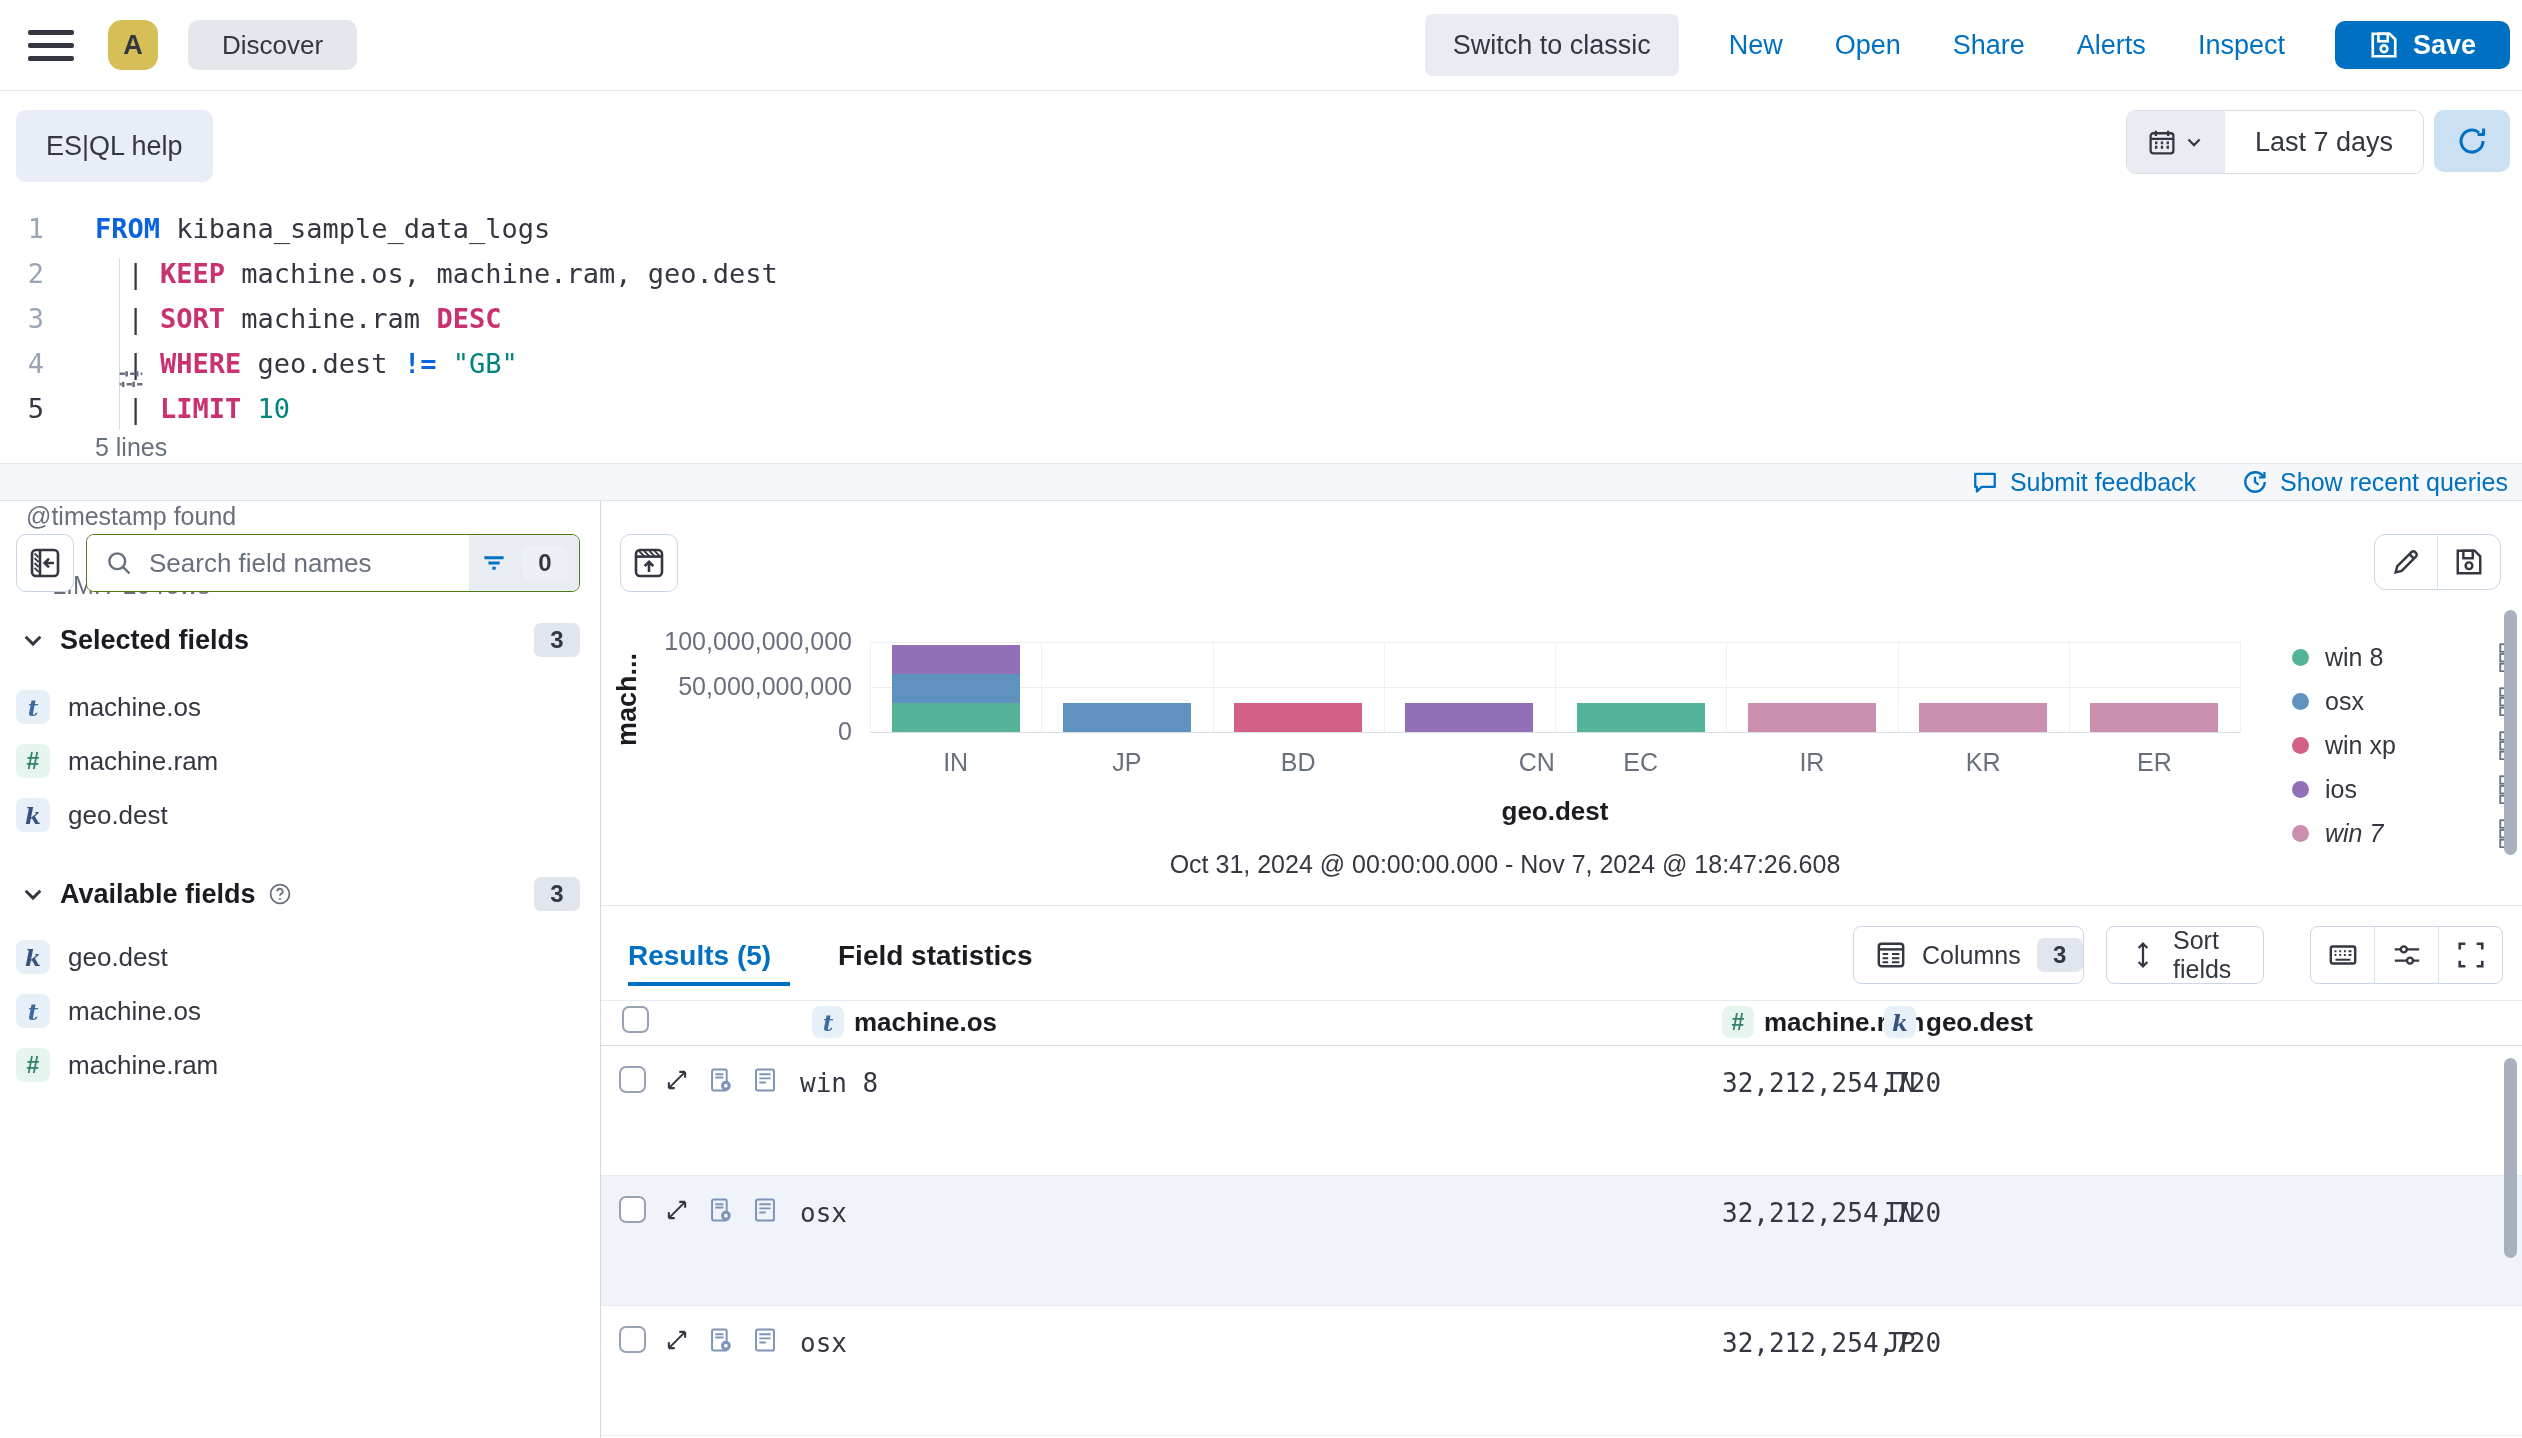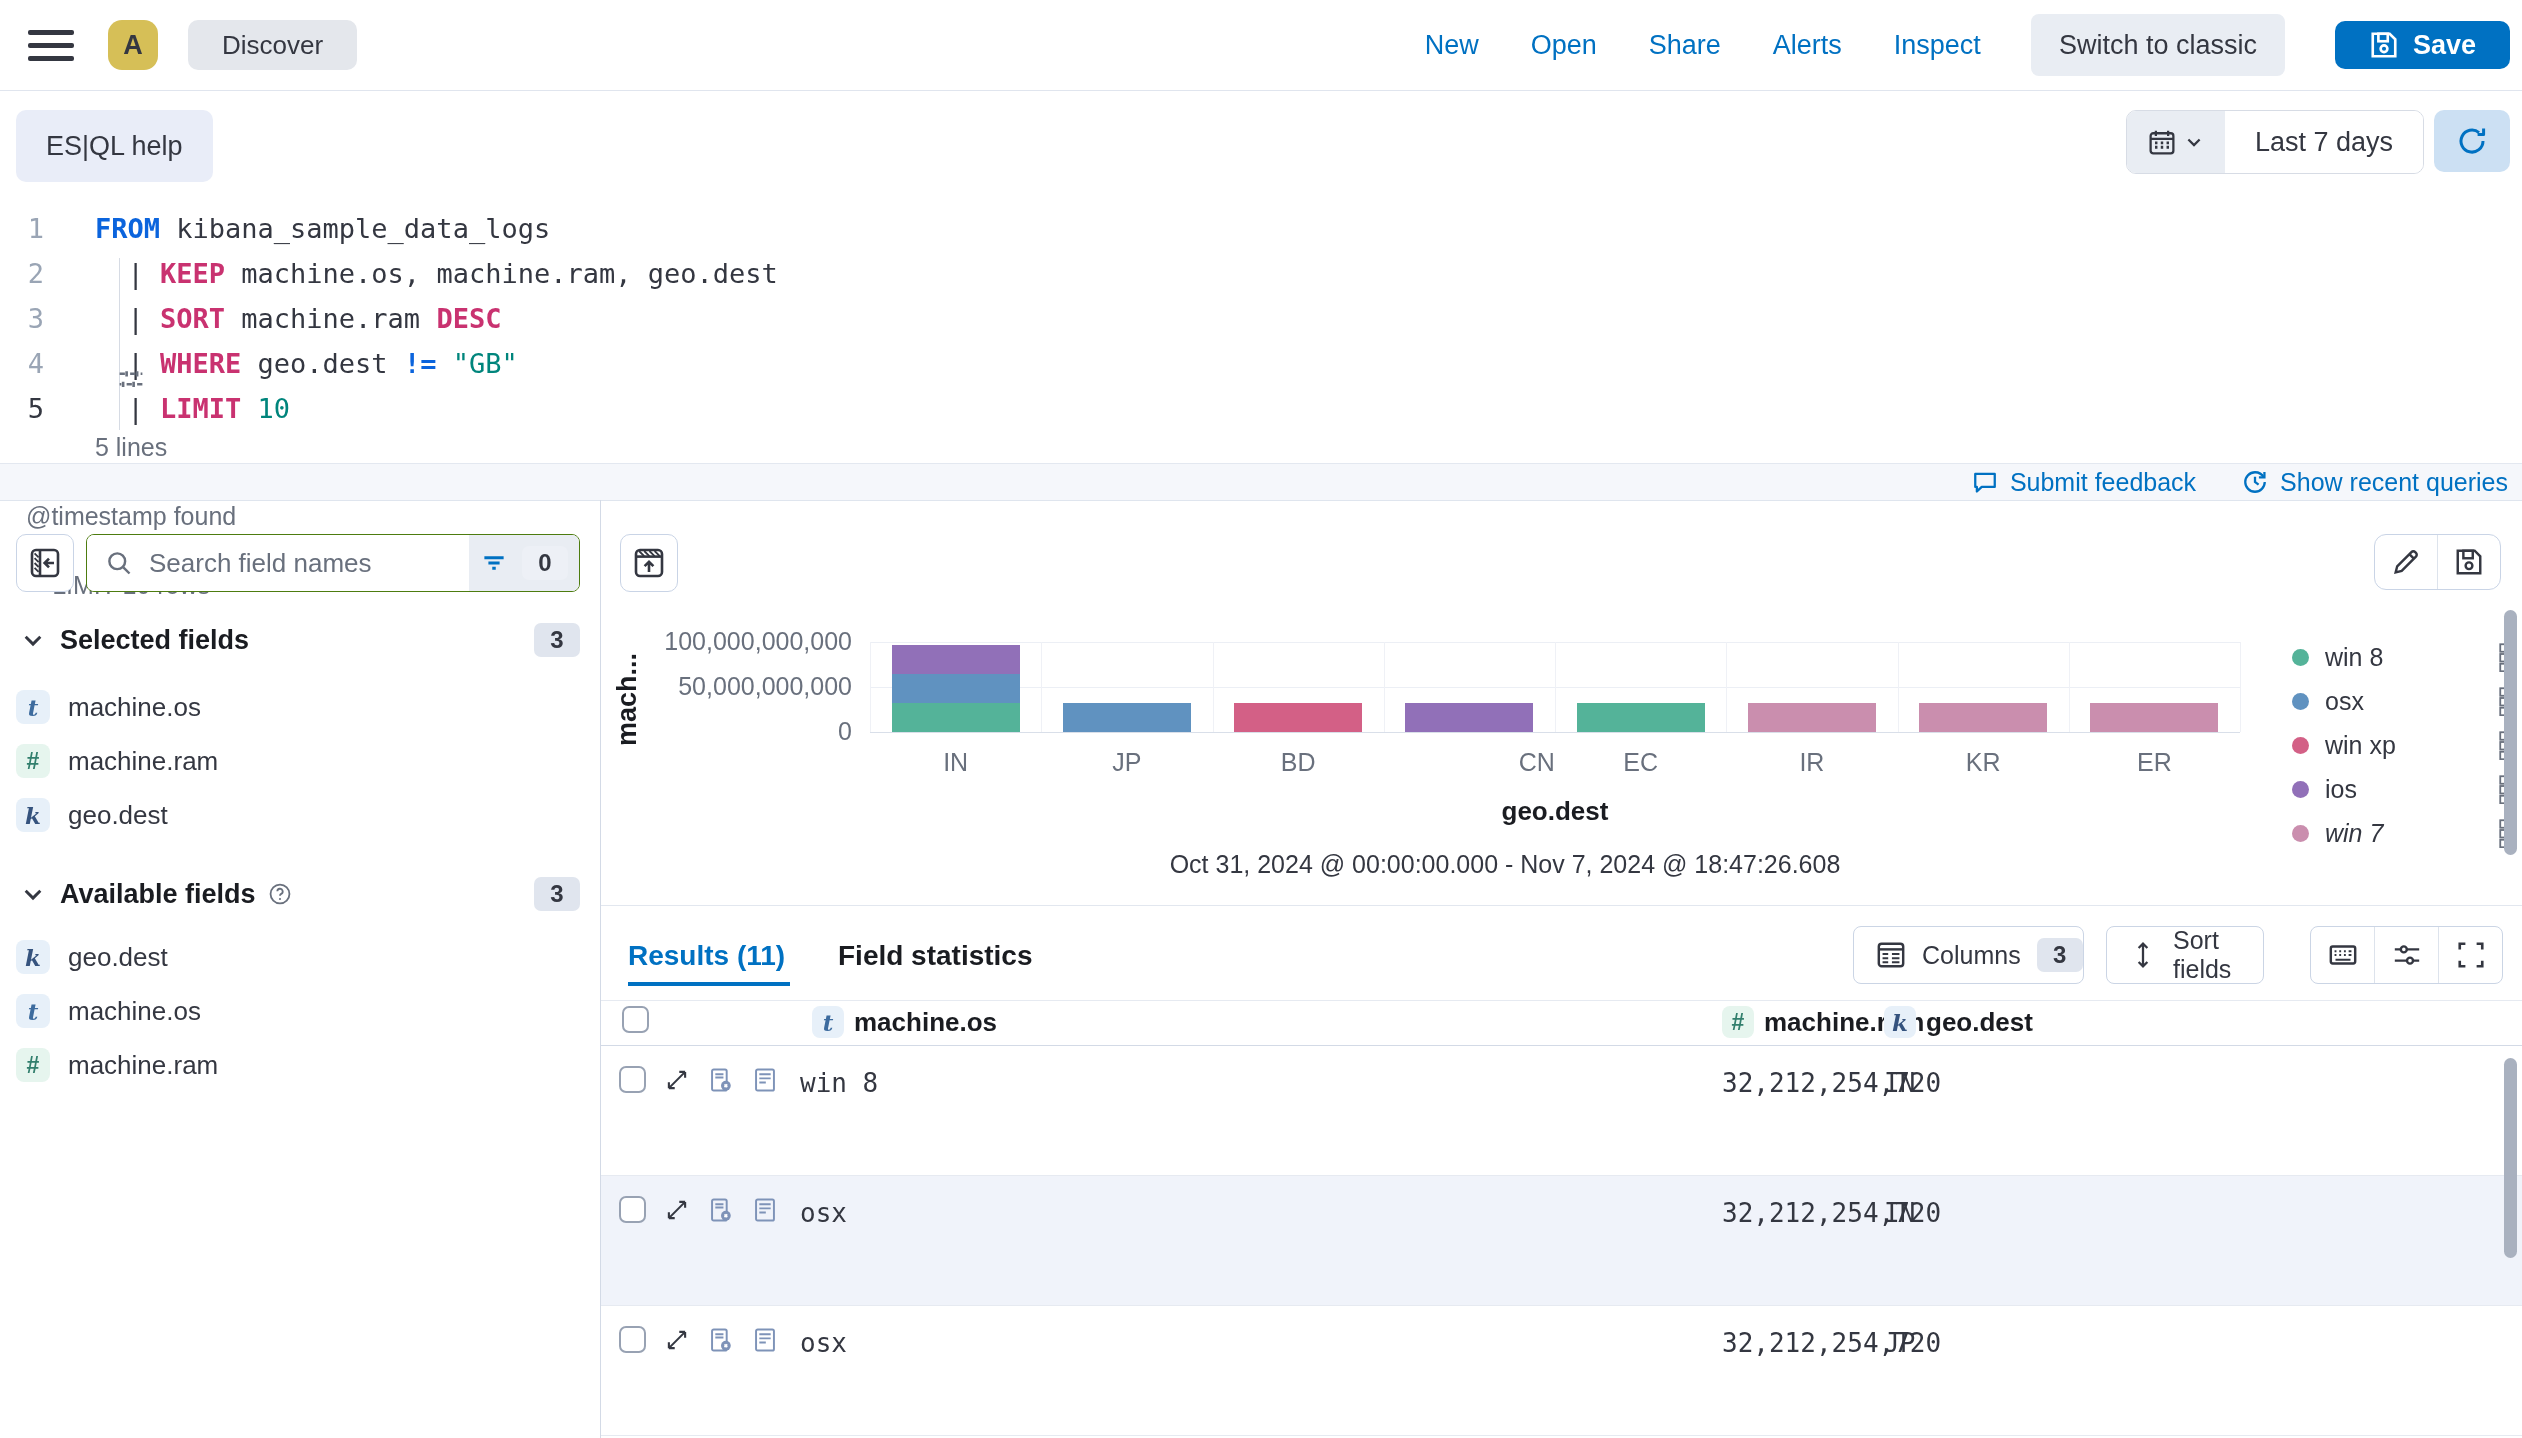--- a/index.html
+++ b/index.html
@@ -106,28 +106,28 @@
 
   <div id="topbar" class="abs">
     <div class="abs hamburger" style="left:28px;top:22px;">
       <span></span>
         <span></span>
         <span></span>
     </div>
     <div id="avatar" class="abs">A</div>
     <div id="breadcrumb-pill" class="abs">Discover</div>
     <div id="topbar-right" class="abs">
+      <div id="switch-classic">Switch to classic</div>
       <div id="nav-links" style="display:flex;gap:52px;">
           <div class="toplink">New</div>
           <div class="toplink">Open</div>
           <div class="toplink">Share</div>
           <div class="toplink">Alerts</div>
           <div class="toplink">Inspect</div>
         </div>
-      <div id="switch-classic">Switch to classic</div>
       <div id="save-btn">
         <span>
           <svg width="30" height="30" viewBox="0 0 16 16" fill="none" stroke="#fff" stroke-width="1.4">
             <path d="M2 2h9l3 3v9H2z"></path>
               <rect x="5" y="2" width="5" height="4"></rect>
               <circle cx="8" cy="10" r="1.8"></circle>
           </svg>
         </span>
         <span>Save</span>
       </div>
@@ -408,21 +408,21 @@
               <rect x="1.5" y="1.5" width="5" height="5"></rect>
               <rect x="1.5" y="8" width="5" height="5"></rect>
               <rect x="1.5" y="14.5" width="5" height="5"></rect>
             </svg>
           </span>
         </div>
       </div>
   </div>
   <div class="hdivider" style="left:601px;top:905px;width:1921px;"></div>
 
-  <div id="tab-results" class="abs">Results (11)</div>
+  <div id="tab-results" class="abs">Results (5)</div>
   <div id="tab-underline" class="abs" style="width:162px;"></div>
   <div id="tab-fieldstats" class="abs">Field statistics</div>
 
   <div class="toolbar-btn" style="left:1853px;width:231px;">
     <span>
       <svg width="30" height="30" viewBox="0 0 16 16" fill="none" stroke="#343741" stroke-width="1.3">
         <rect x="1.5" y="2" width="13" height="12" rx="1.5"></rect>
           <path d="M1.5 5h13"></path>
         <path d="M3.5 7.5h3M3.5 9.7h3M3.5 11.9h3M8.5 7.5h4M8.5 9.7h4M8.5 11.9h4" stroke-width="1.1"></path>
       </svg>

